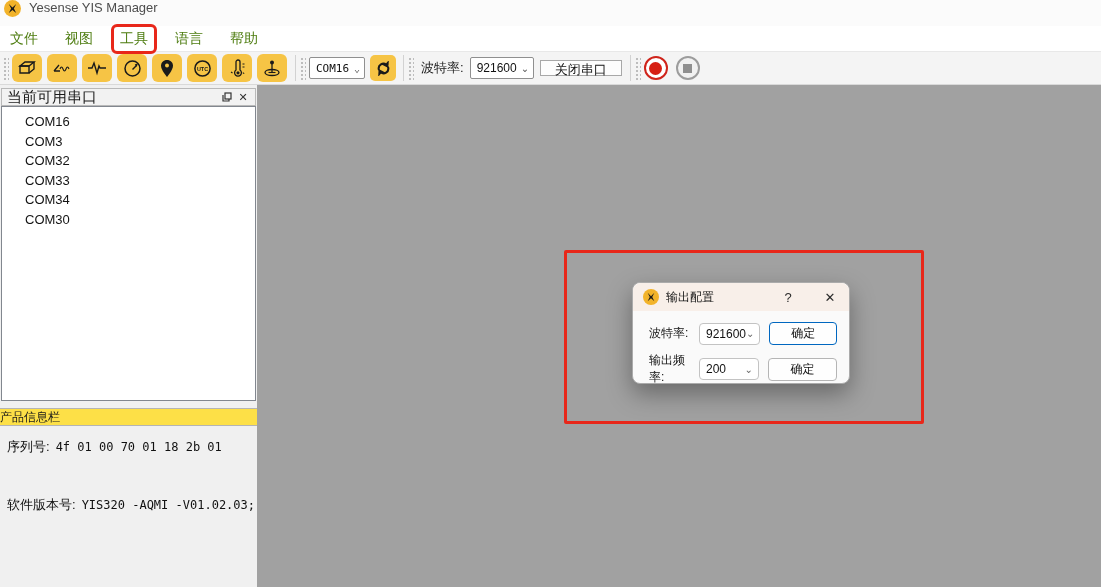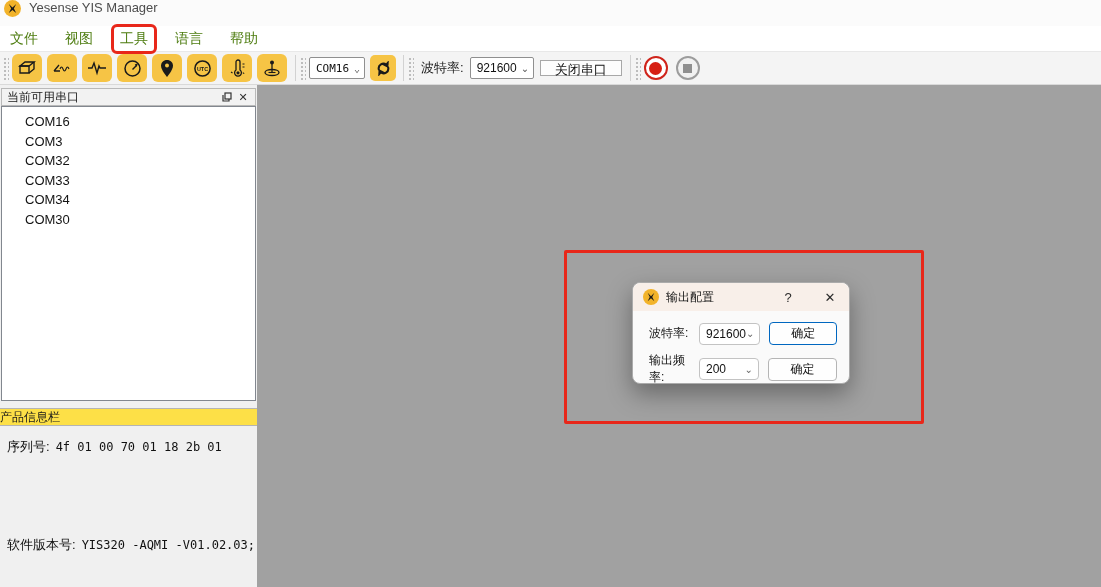--- a/index.html
+++ b/index.html
@@ -40,31 +40,31 @@
   .record-btn .dot { width:13px; height:13px; border-radius:50%; background:#d61f14; }
   .stop-btn { width:24px; height:24px; border-radius:50%; border:2px solid #9c9c9c; background:#f1f1f1;
               display:flex; align-items:center; justify-content:center; cursor:pointer; }
   .stop-btn .sq { width:9px; height:9px; background:#8f8f8f; }
 
   
   .content { display:flex; height:502px; }
   .left-panel { width:257px; background:#f0f0f0; position:relative; flex:none; }
   .dock-header { height:18px; margin:3px 1px 0 1px; background:#f2f2f2; border:1px solid #b9b9b9;
                  display:flex; align-items:center; padding:0 4px 0 5px; }
-  .dock-title { font-size:12px; color:#1a1a1a; flex:1; }
+  .dock-title { font-size:15px; color:#1a1a1a; flex:1; }
   .dock-btn { width:16px; height:14px; display:flex; align-items:center; justify-content:center;
               background:none; border:none; cursor:pointer; color:#333; font-size:11px; padding:0; }
   .port-list { margin:0 1px; height:295px; background:#ffffff; border:1px solid #82878f; padding-top:5px; }
   .port-item { font-size:13px; color:#141414; padding-left:23px; line-height:19.5px; cursor:pointer; }
   .info-header { height:18px; margin-top:7px; background:#fde047; border-top:1px solid #b4b4b4;
                  border-bottom:1px solid #b4b4b4; display:flex; align-items:center; }
   .info-title { font-size:12px; color:#1a1a1a; }
   .info-body { padding:12px 6px 0 7px; }
   .info-row { display:flex; align-items:baseline; }
-  .info-row.version { margin-top:80px; }
+  .info-row.version { margin-top:40px; }
   .info-label { font-size:13px; color:#111; white-space:nowrap; }
   .info-value { font-family:"DejaVu Sans Mono", monospace; font-size:12px; color:#111; margin-left:6px; white-space:nowrap; }
 
   .main-area { flex:1; background:#a1a1a1; position:relative; }
 
   
   .annotation-rect { position:absolute; left:307px; top:165px; width:360px; height:174px;
                      border:3px solid #e8271a; border-radius:2px; pointer-events:none; }
   
   .dialog { position:absolute; left:375px; top:197px; width:218px; height:102px; background:#fafafa;

